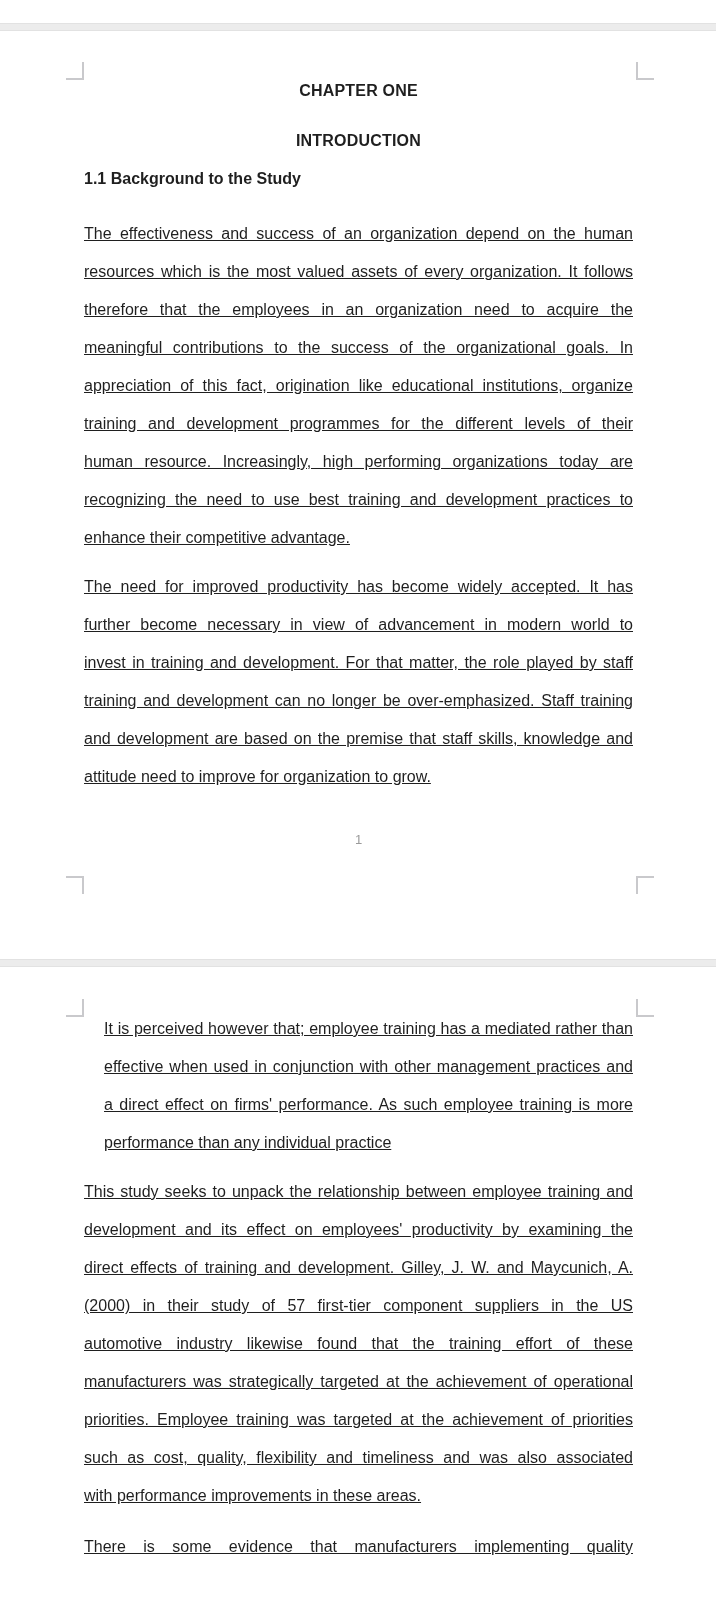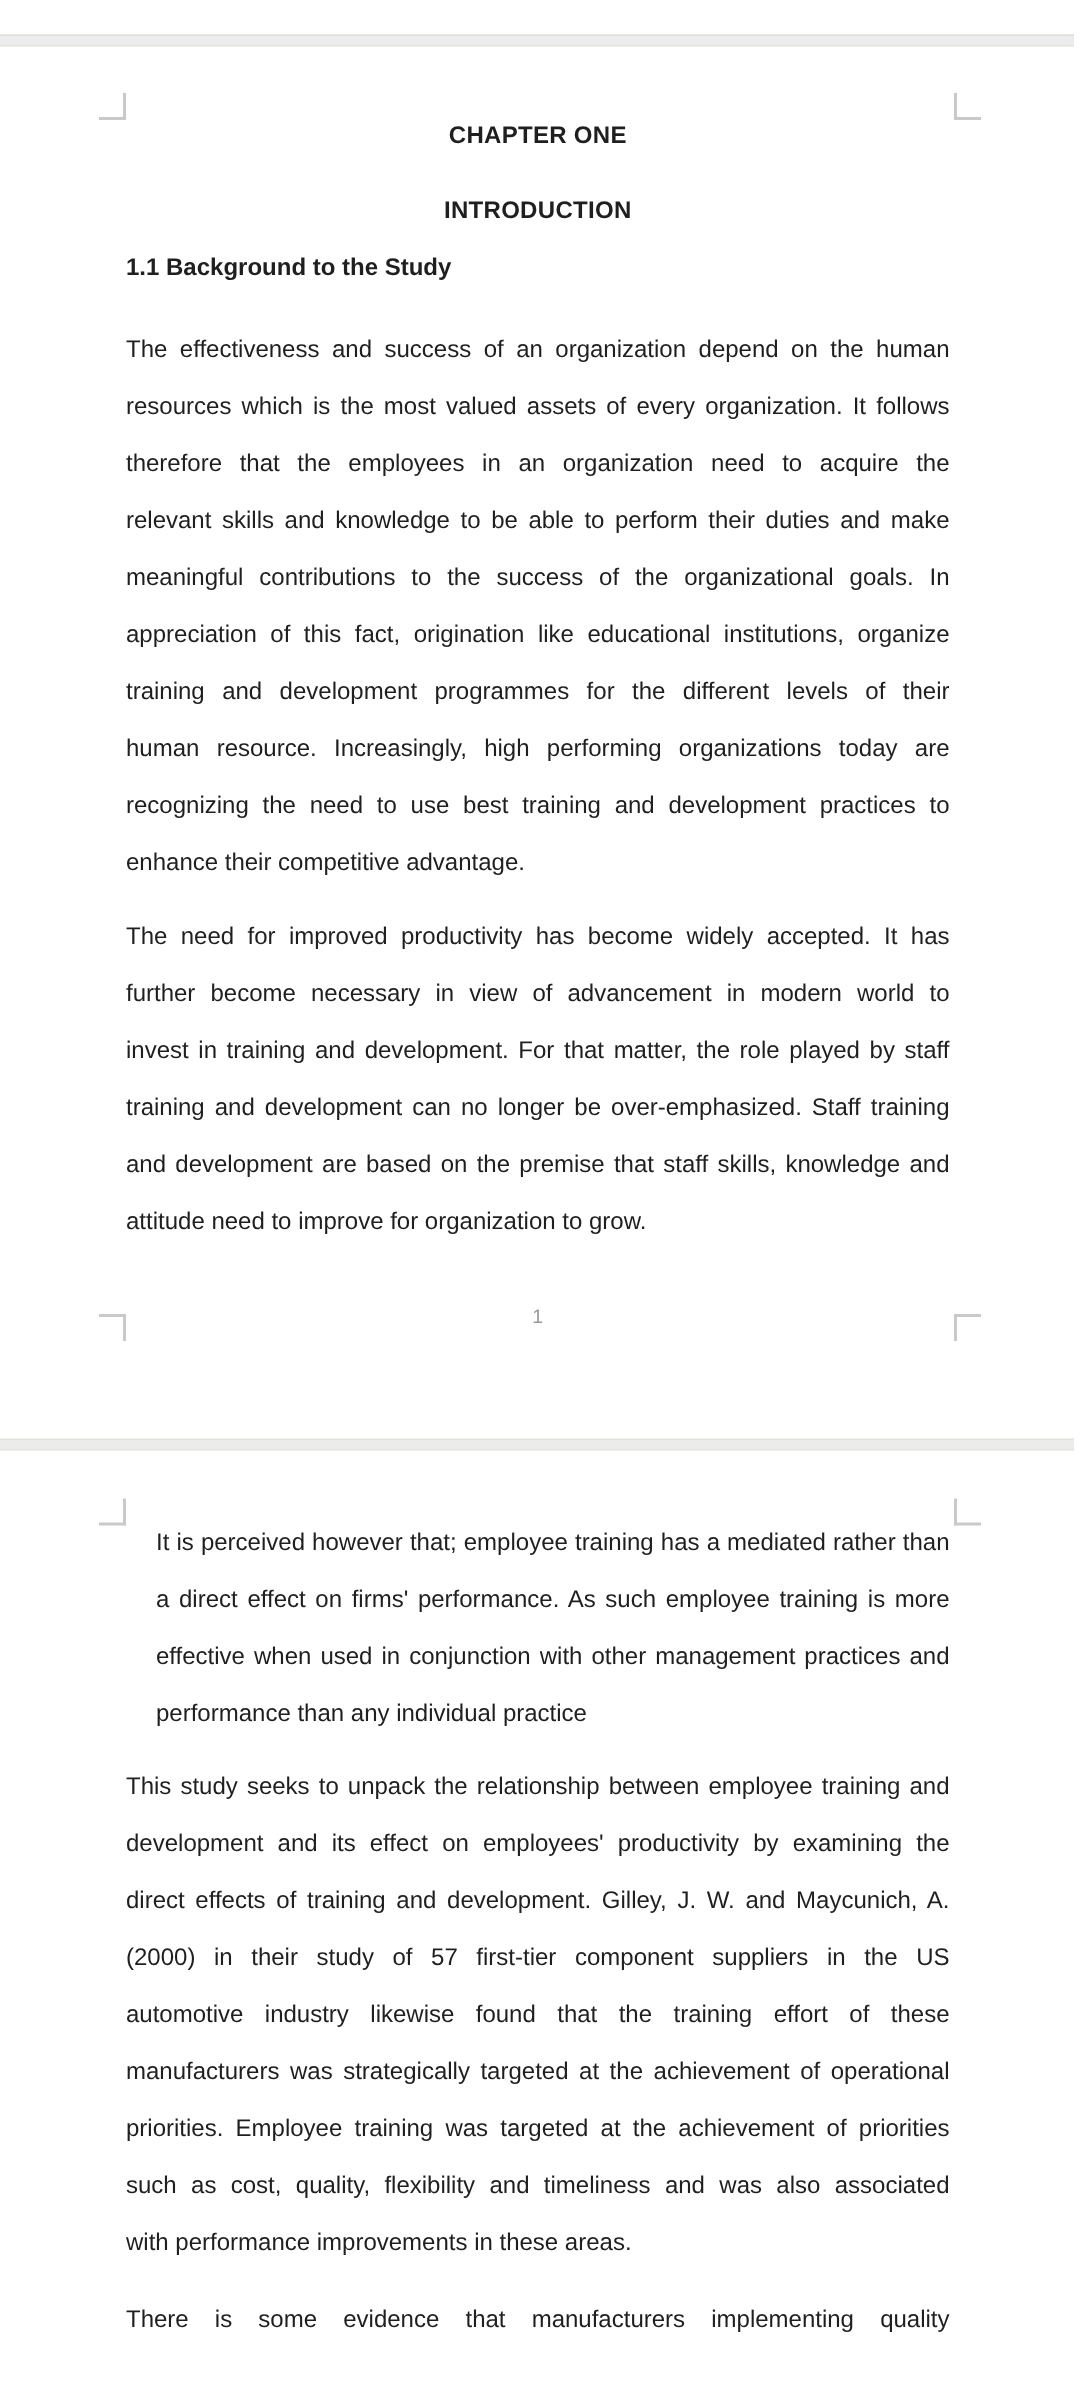--- a/index.html
+++ b/index.html
@@ -55,21 +55,21 @@
     text-align: center; color: var(--text);
   }
   .h-chapter { margin-top: 50px; }
   .h-intro   { margin-top: 30px; }
   .h-section {
     font-size: 16px; font-weight: bold; line-height: 20px;
     text-align: left; color: var(--text);
     margin-top: 18px;
   }
 
-  .para { color: var(--text); }
+  .para { color: var(--text); text-decoration: underline; }
   .para .line {
     font-size: 16px;
     line-height: 38px;
     text-align: justify;
     text-align-last: justify;
     white-space: normal;
   }
   .para .line:last-child { text-align-last: left; }
   .para.continues .line:last-child { text-align-last: justify; }
 
@@ -102,21 +102,20 @@
     <div class="mark br"></div>
 
     <div class="h-center h-chapter">CHAPTER ONE</div>
     <div class="h-center h-intro">INTRODUCTION</div>
     <div class="h-section">1.1 Background to the Study</div>
 
     <div class="para para-1">
         <div class="line">The effectiveness and success of an organization depend on the human</div>
         <div class="line">resources which is the most valued assets of every organization. It follows</div>
         <div class="line">therefore that the employees in an organization need to acquire the</div>
-        <div class="line">relevant skills and knowledge to be able to perform their duties and make</div>
         <div class="line">meaningful contributions to the success of the organizational goals. In</div>
         <div class="line">appreciation of this fact, origination like educational institutions, organize</div>
         <div class="line">training and development programmes for the different levels of their</div>
         <div class="line">human resource. Increasingly, high performing organizations today are</div>
         <div class="line">recognizing the need to use best training and development practices to</div>
         <div class="line">enhance their competitive advantage.</div>
       </div>
     <div class="para para-2">
         <div class="line">The need for improved productivity has become widely accepted. It has</div>
         <div class="line">further become necessary in view of advancement in modern world to</div>
@@ -130,22 +129,22 @@
   </div>
 
   <div class="page-gap"></div>
 
   <div class="page page-2">
     <div class="mark tl"></div>
     <div class="mark tr"></div>
 
     <div class="para para-3">
         <div class="line">It is perceived however that; employee training has a mediated rather than</div>
+        <div class="line">effective when used in conjunction with other management practices and</div>
         <div class="line">a direct effect on firms' performance. As such employee training is more</div>
-        <div class="line">effective when used in conjunction with other management practices and</div>
         <div class="line">performance than any individual practice</div>
       </div>
     <div class="para para-4">
         <div class="line">This study seeks to unpack the relationship between employee training and</div>
         <div class="line">development and its effect on employees' productivity by examining the</div>
         <div class="line">direct effects of training and development. Gilley, J. W. and Maycunich, A.</div>
         <div class="line">(2000) in their study of 57 first-tier component suppliers in the US</div>
         <div class="line">automotive industry likewise found that the training effort of these</div>
         <div class="line">manufacturers was strategically targeted at the achievement of operational</div>
         <div class="line">priorities. Employee training was targeted at the achievement of priorities</div>

